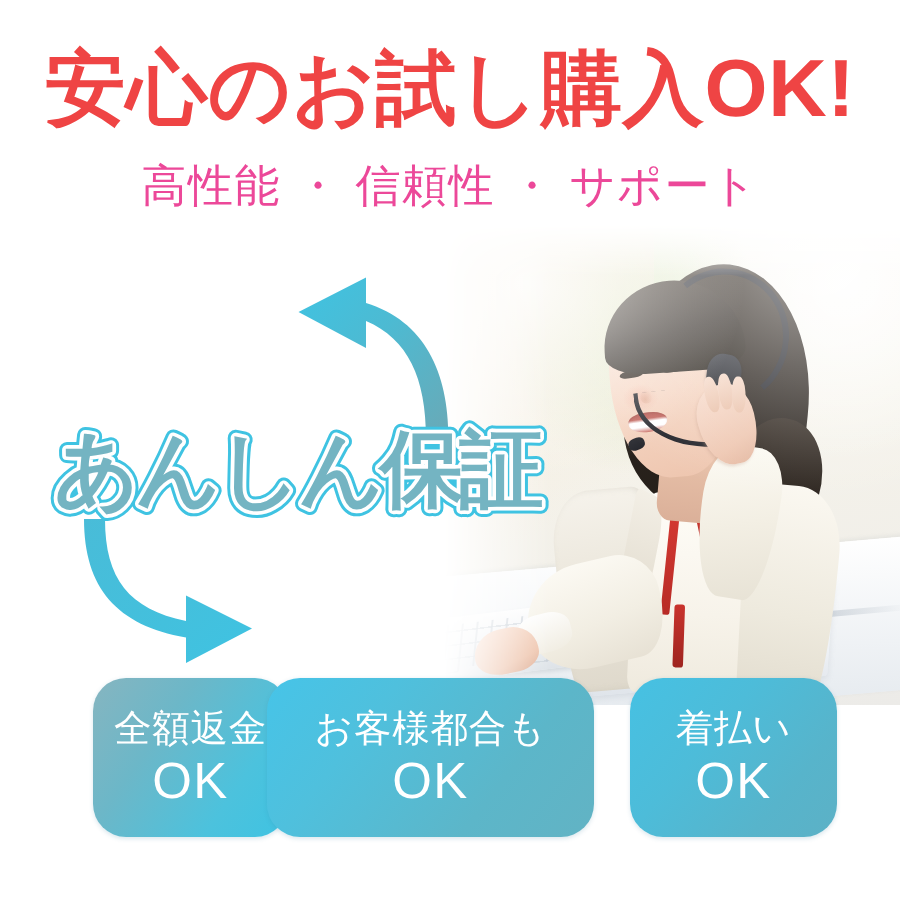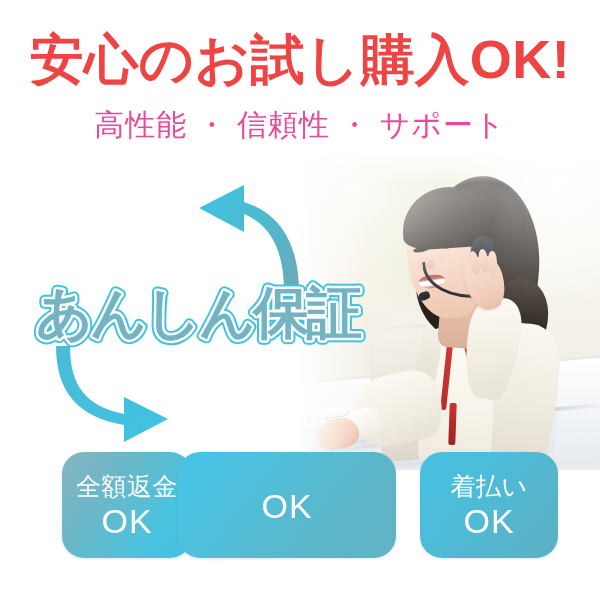--- a/index.html
+++ b/index.html
@@ -492,20 +492,21 @@
   </div>
 
   <div class="badges">
 
     <div class="badge badge-1">
       <div class="badge-line1">全額返金</div>
       <div class="badge-line2">OK</div>
     </div>
 
     <div class="badge badge-2">
+      <div class="badge-line1">お客様都合も</div>
       <div class="badge-line2">OK</div>
     </div>
 
     <div class="badge badge-3">
       <div class="badge-line1">着払い</div>
       <div class="badge-line2">OK</div>
     </div>
 
   </div>
 

